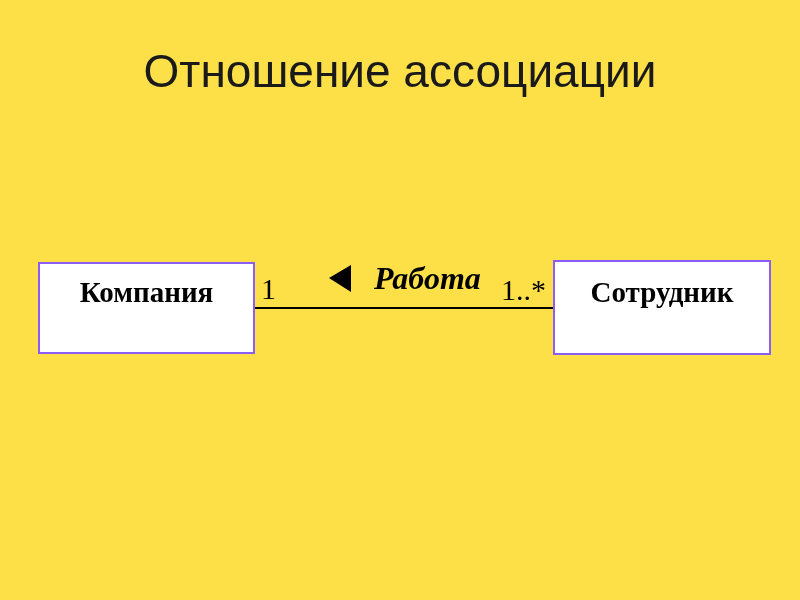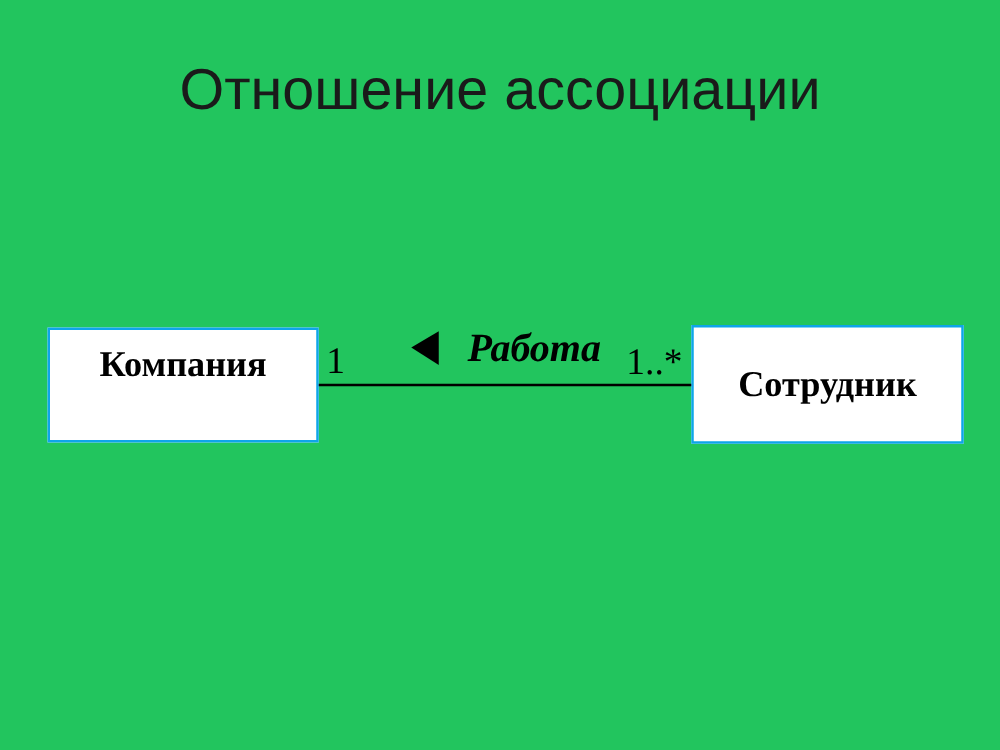--- a/index.html
+++ b/index.html
@@ -4,21 +4,21 @@
 <style>
   html, body {
     margin: 0;
     padding: 0;
     background: #ffffff;
   }
   .stage {
     position: relative;
     width: 800px;
     height: 600px;
-    background: #22c55e;
+    background: #fde047;
     overflow: hidden;
     font-family: "Liberation Sans", sans-serif;
   }
   .slide-title {
     position: absolute;
     top: 44px;
     left: 0;
     right: 0;
     text-align: center;
     font-family: "Liberation Sans", "DejaVu Sans", sans-serif;
@@ -34,21 +34,21 @@
     font-family: "Liberation Sans", "DejaVu Sans", sans-serif;
     font-size: 34px;
     line-height: 40px;
     color: #1a1a1a;
   }
   .slide-body .body-line { white-space: nowrap; }
 
   .class-box {
     position: absolute;
     box-sizing: border-box;
-    border: 2px solid #0ea5e9;
+    border: 2px solid #8b5cf6;
     background: #ffffff;
     text-align: center;
   }
   .class-box-left {
     left: 38px;
     top: 262px;
     width: 217px;
     height: 92px;
   }
   .class-box-right {
@@ -59,21 +59,21 @@
   }
   .class-name {
     display: block;
     margin-top: 12px;
     font-family: "Liberation Serif", "DejaVu Serif", serif;
     font-weight: bold;
     font-size: 29px;
     color: #000000;
     white-space: nowrap;
   }
-  .class-box-right .class-name { margin-top: 30px; }
+  .class-box-right .class-name { margin-top: 14px; }
 
   .assoc-line {
     position: absolute;
     left: 255px;
     top: 307px;
     width: 298px;
     height: 2px;
     background: #000000;
   }
   .multiplicity {

